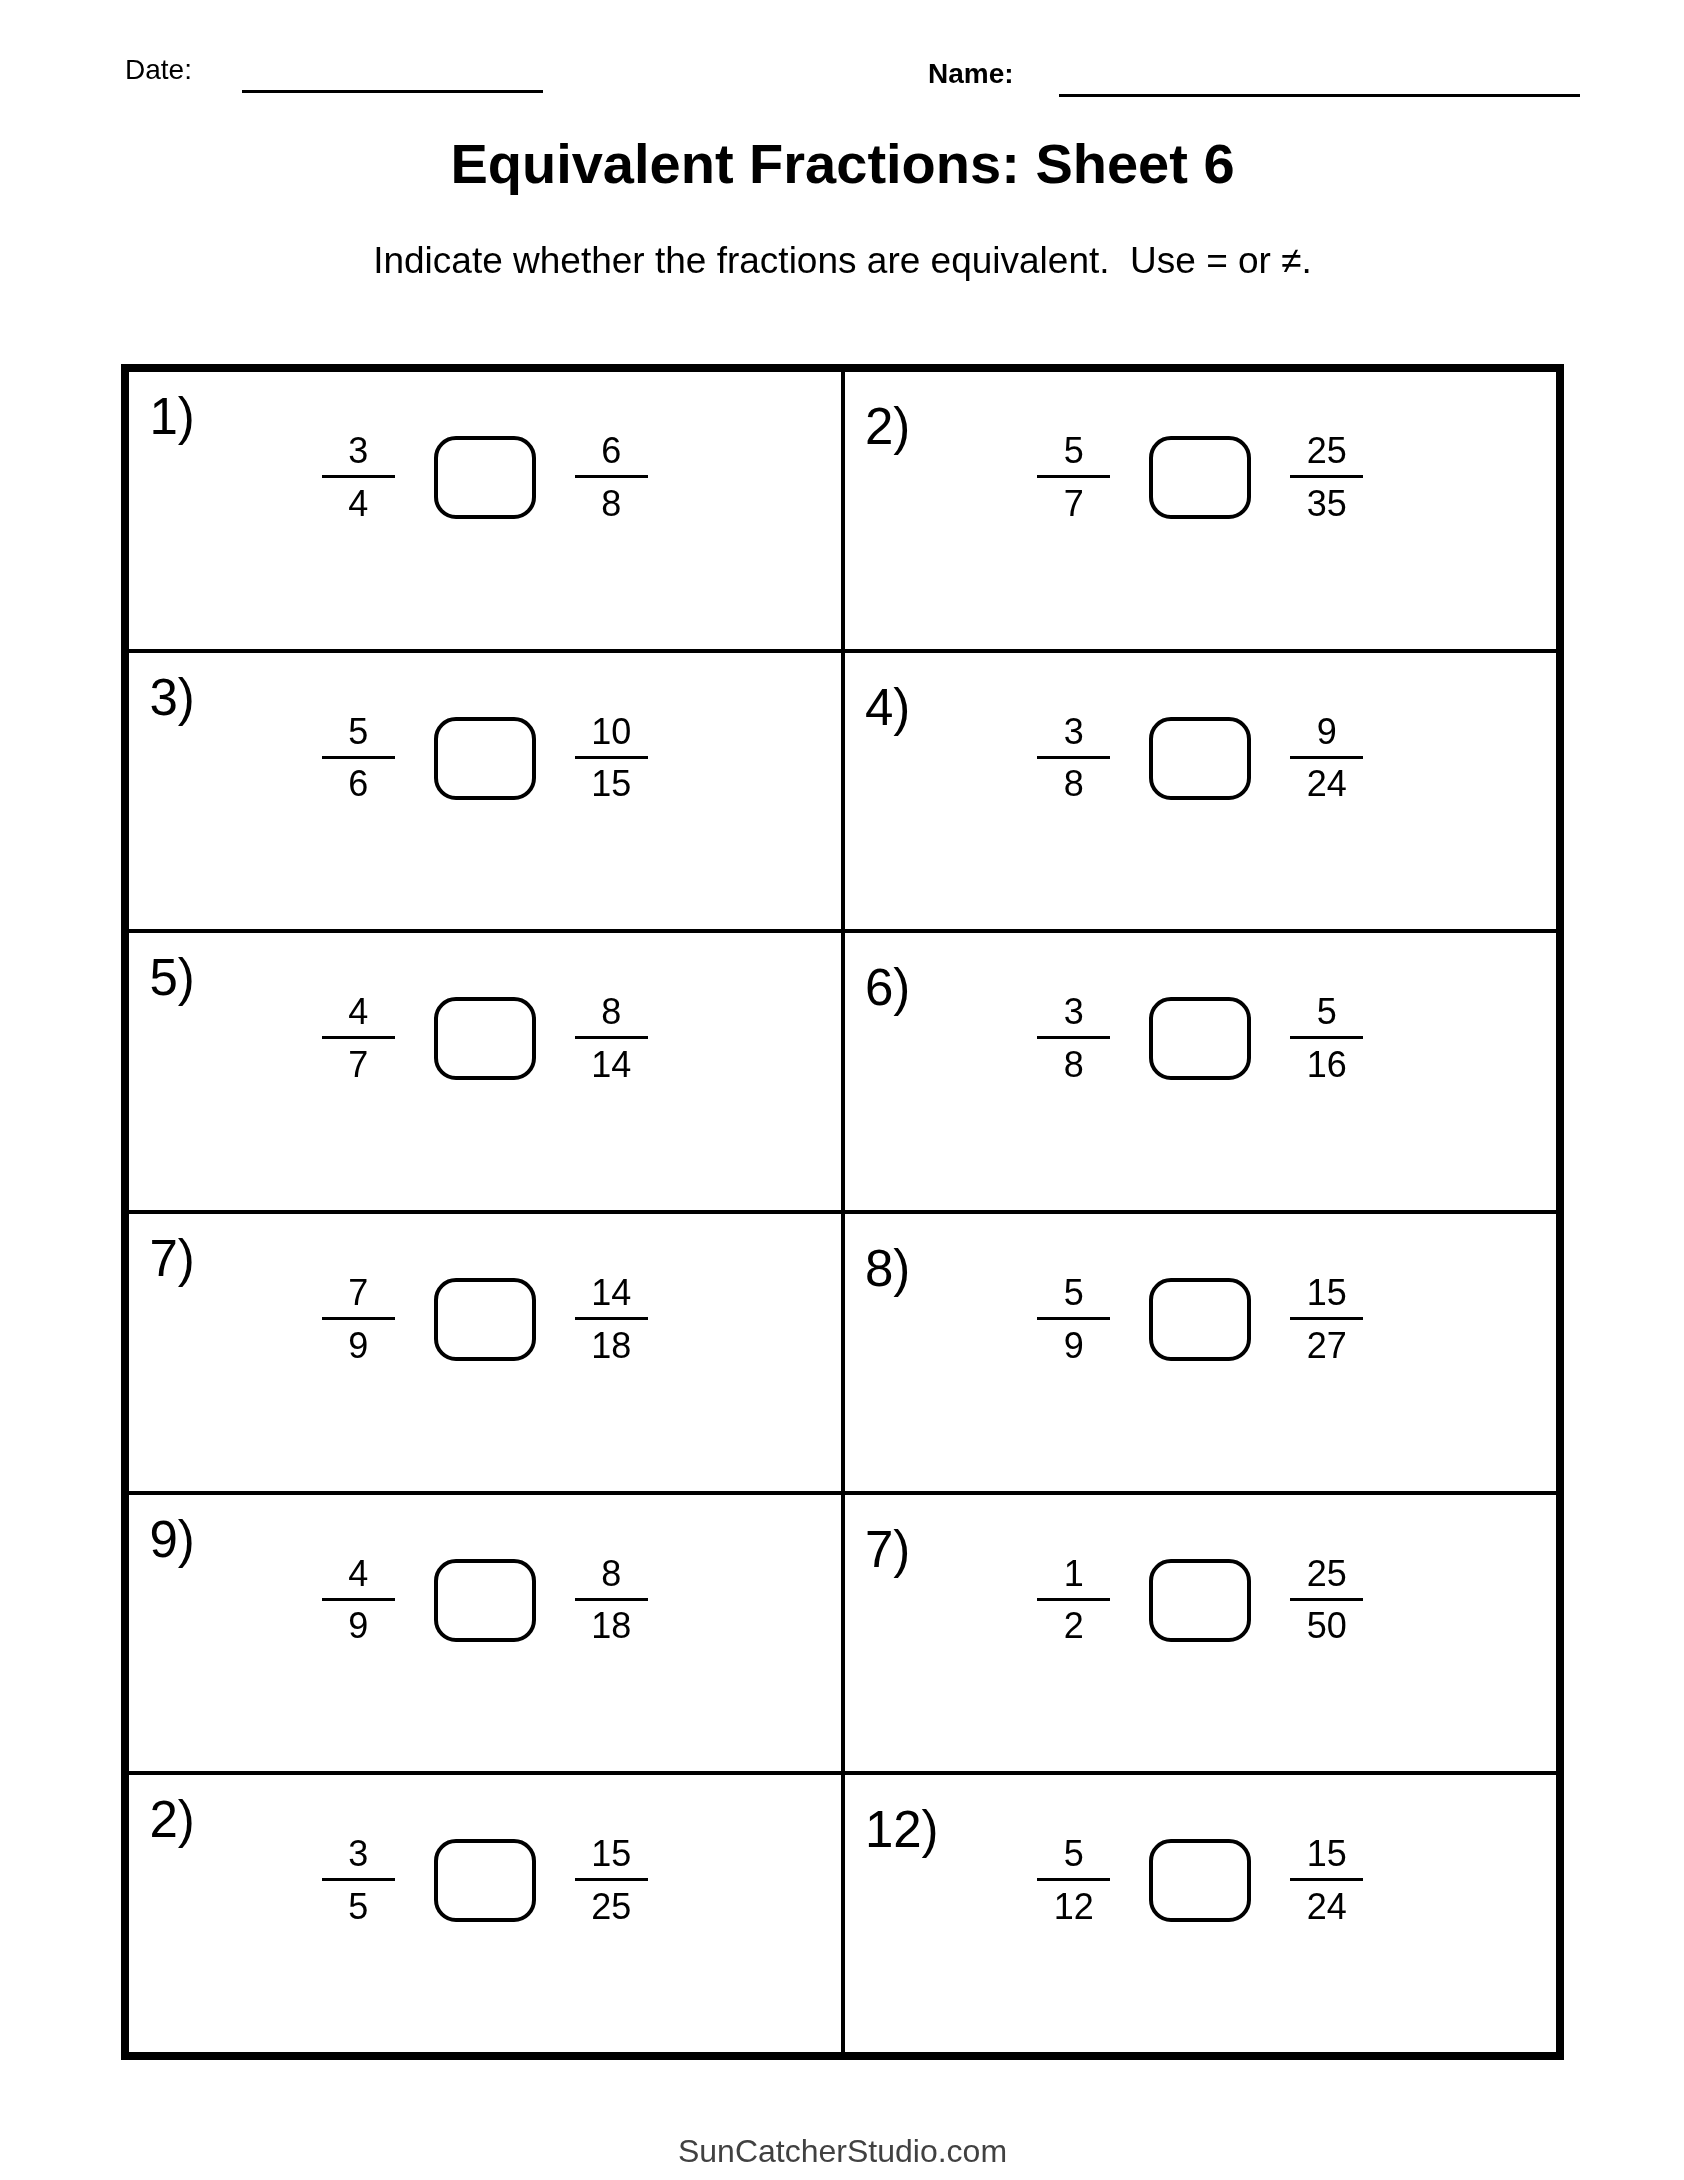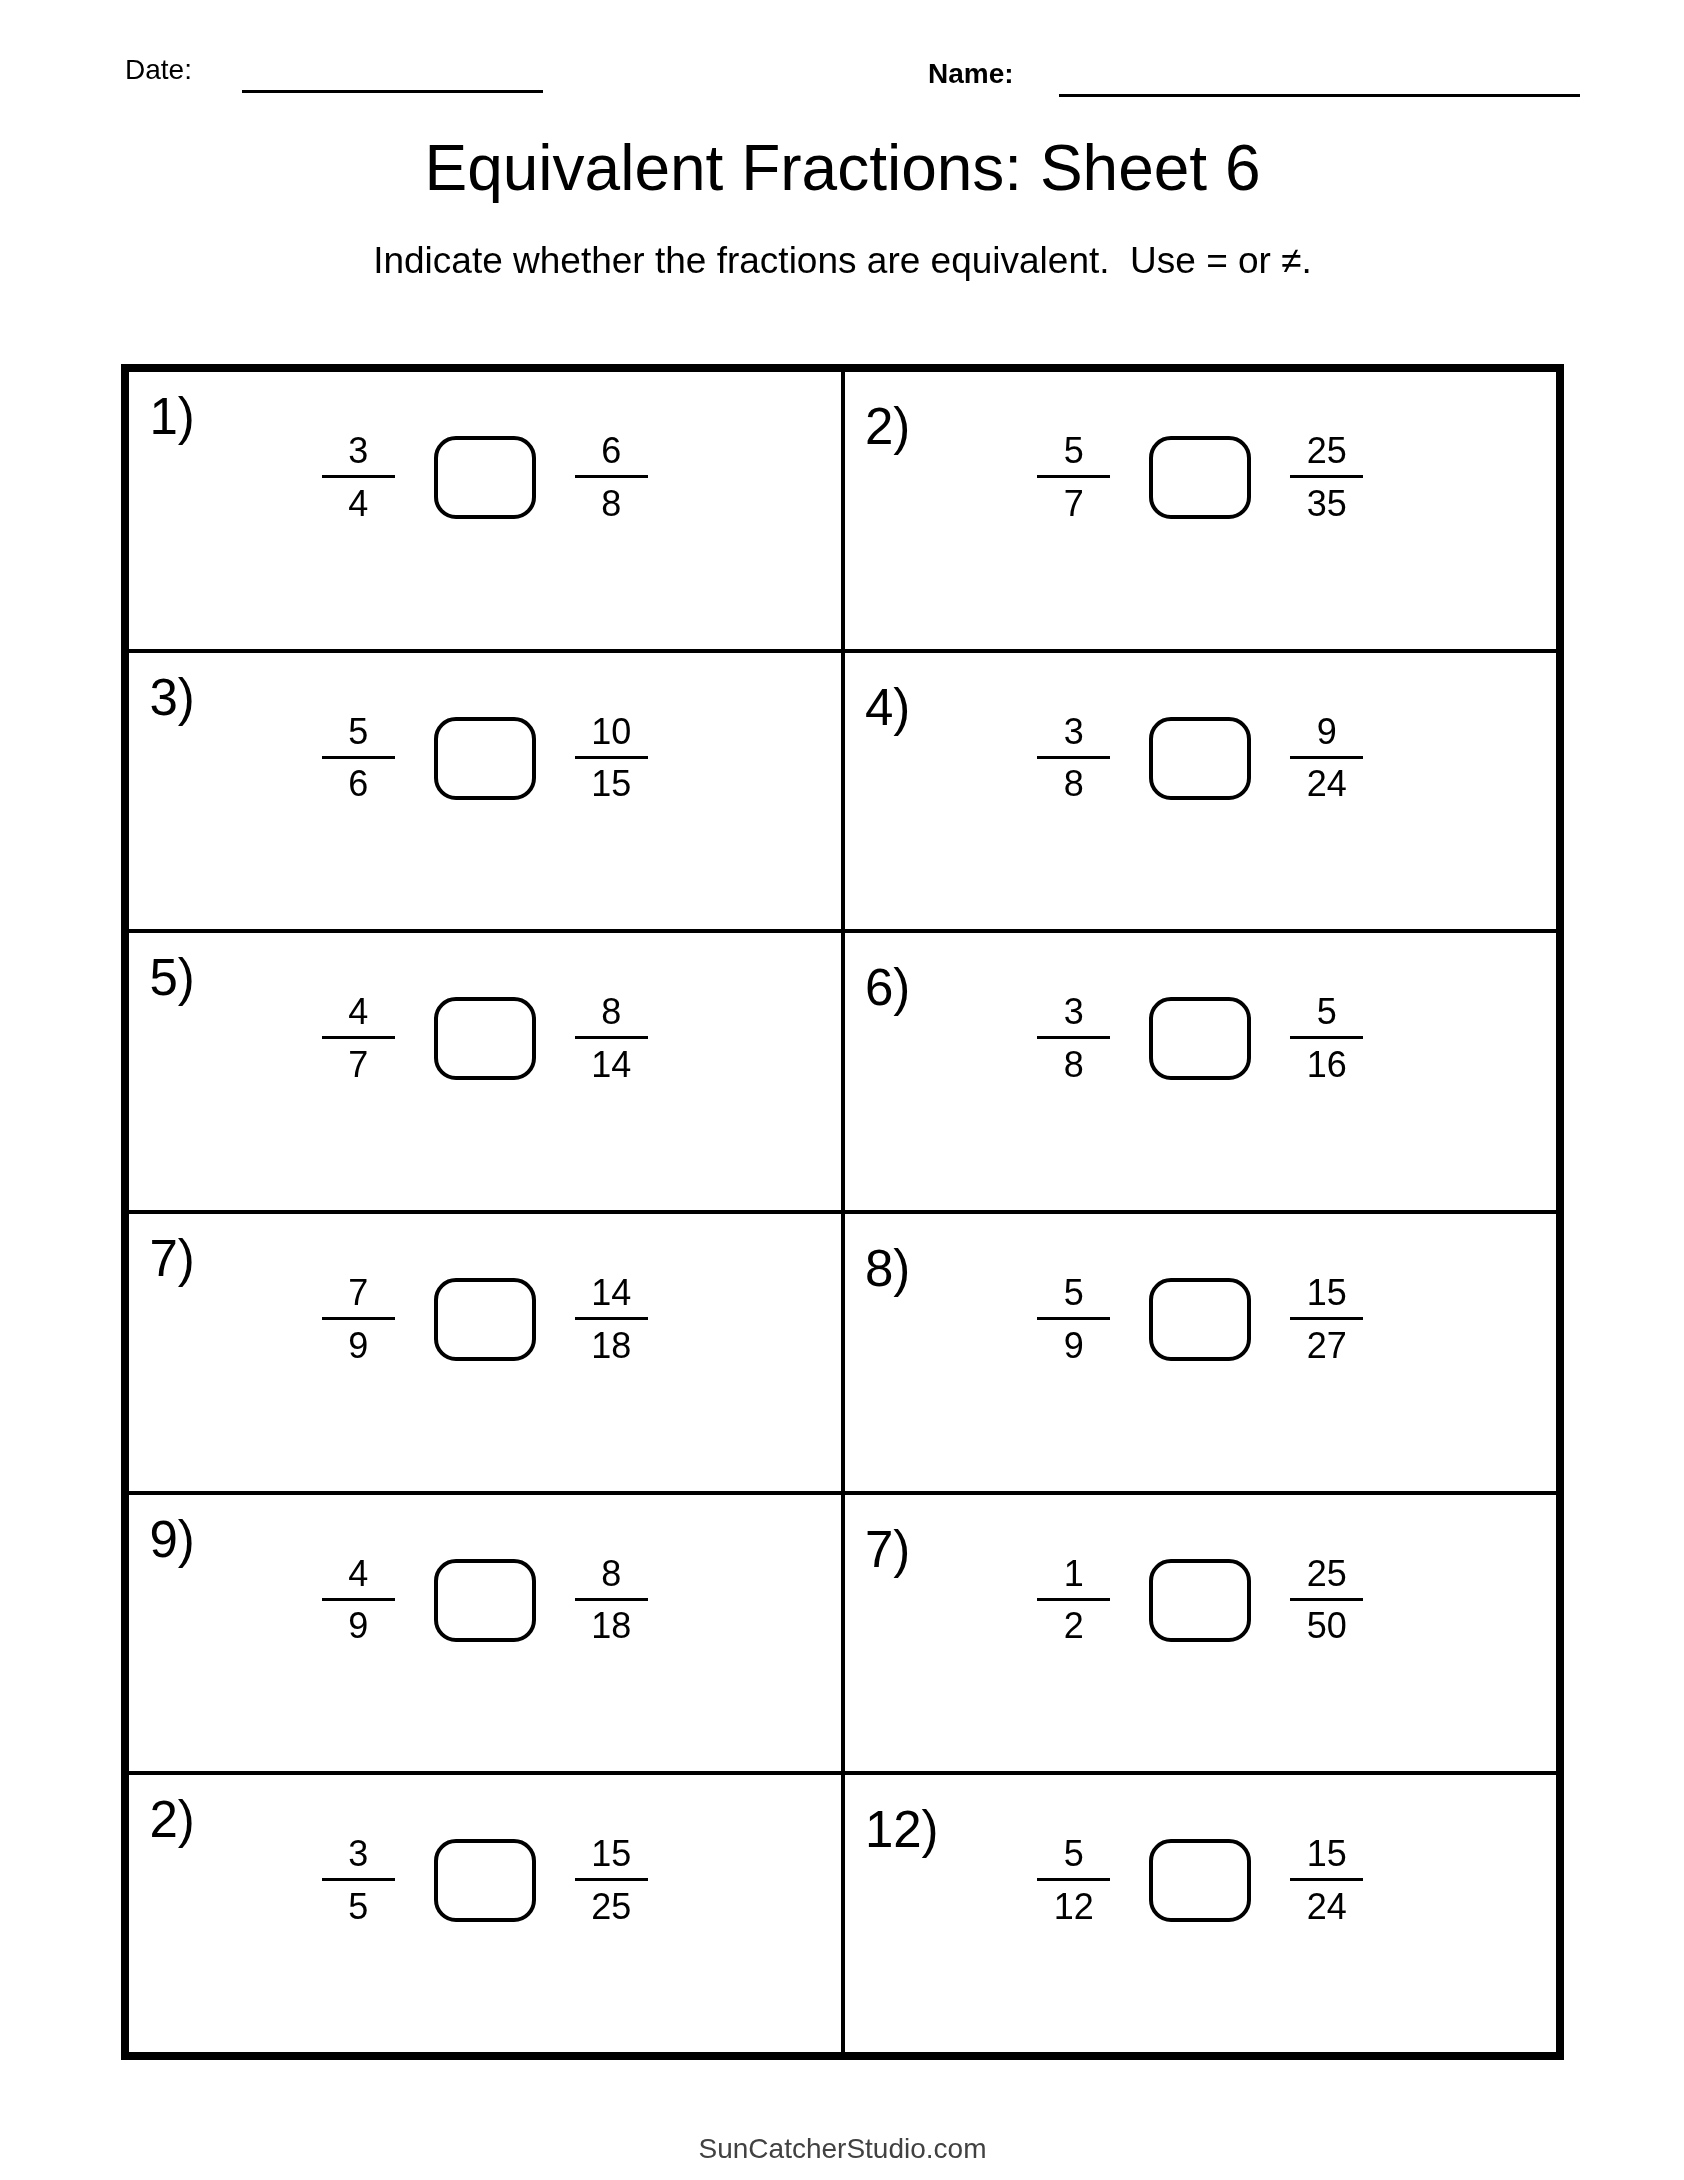--- a/index.html
+++ b/index.html
@@ -15,21 +15,21 @@
   .hdr-label { position:absolute; font-size:28px; line-height:1; }
   #date-label { left:125px; top:56px; }
   #name-label { left:928px; top:60px;font-weight:bold; }
   .write-line { position:absolute; border-bottom:3.4px solid #000; height:37px; }
   #date-line { left:242px; top:56px; width:301px; }
   #name-line { left:1059px; top:60px; width:521px; }
 
   
   #worksheet-title {
     position:absolute; top:133px; left:0; width:100%;
-    text-align:center; font-size:64px; font-weight:normal; line-height:1.1;
+    text-align:center; font-size:56px; font-weight:bold; line-height:1.1;
   }
   #instructions-text {
     position:absolute; top:239px; left:0; width:100%;
     text-align:center; font-size:37px; line-height:1.2;
   }
 
   
   #problems-grid {
     position:absolute; left:121px; top:364px;
     width:1443px; height:1696px;
@@ -60,21 +60,21 @@
 
   .abox {
     width:102px; height:83px;
     border:4.3px solid #000; border-radius:22px;
     background:#fff;
   }
 
   
   #footer-site {
     position:absolute; top:2133px; left:0; width:100%;
-    text-align:center; font-size:28px; color:#414141;
+    text-align:center; font-size:32px; color:#414141;
   }
 </style>
 </head>
 <body>
 
 <span id="date-label" class="hdr-label">Date:</span>
 <span id="date-line" class="write-line"></span>
 <span id="name-label" class="hdr-label">Name:</span>
 <span id="name-line" class="write-line"></span>
 

